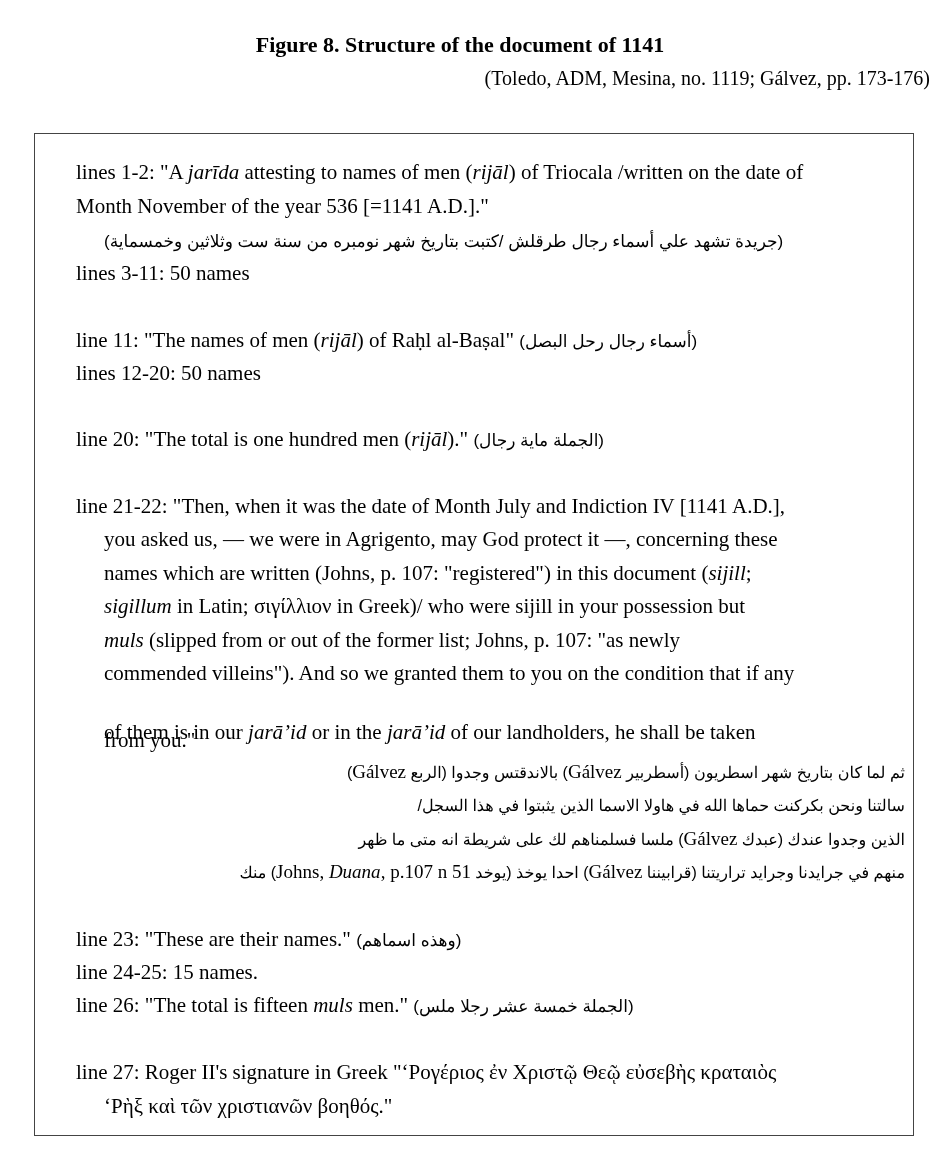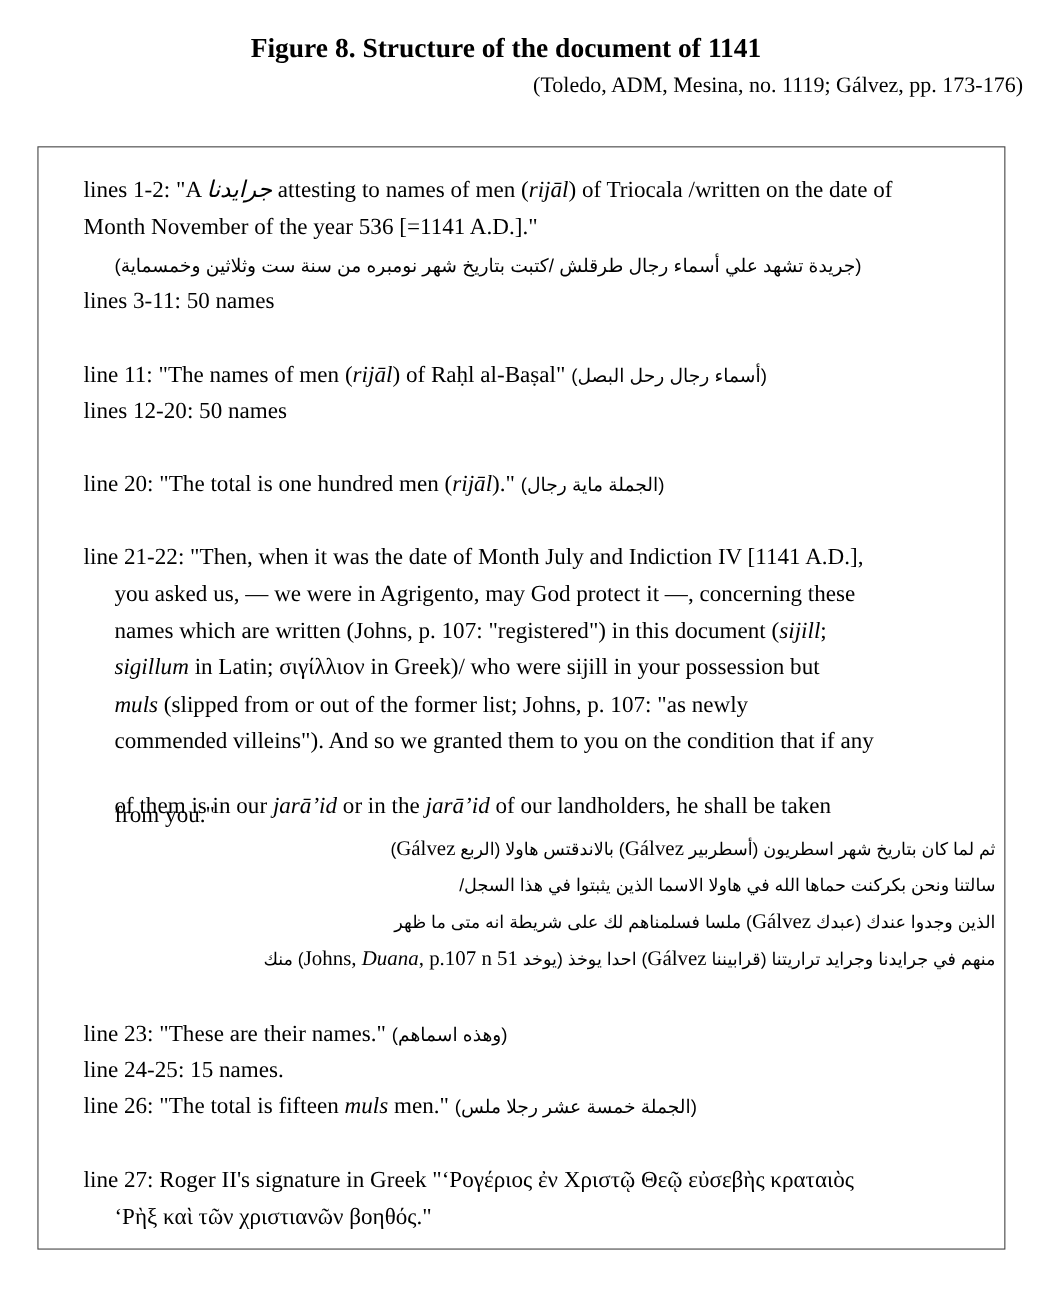--- a/index.html
+++ b/index.html
@@ -3,21 +3,21 @@
 <meta charset="utf-8">
 <style>
   html, body { margin: 0; padding: 0; background: #ffffff; }
   body {
     width: 950px; height: 1172px; position: relative; overflow: hidden;
     font-family: "Liberation Serif", "DejaVu Serif", serif;
     color: #000;
   }
   .title {
     position: absolute; left: 0; width: 920px; top: 32px;
-    text-align: center; font-weight: bold; font-size: 25px; line-height: 26px;
+    text-align: center; font-weight: bold; font-size: 22px; line-height: 26px;
   }
   .subtitle {
     position: absolute; left: 0; width: 930px; top: 65px;
     text-align: right; font-size: 20px; line-height: 26px;
   }
   .box {
     position: absolute; left: 34px; top: 133px; width: 880px; height: 1003px;
     border: 1.5px solid #444; box-sizing: border-box;
   }
   .ln {
@@ -38,21 +38,21 @@
 </style>
 </head>
 <body>
 
 <div class="title">Figure 8. Structure of the document of 1141</div>
 <div class="subtitle">(Toledo, ADM, Mesina, no. 1119; Gálvez, pp. 173-176)</div>
 
 <div class="box"></div>
 
 <div class="ln" style="top:159px">
-  <span>lines 1-2: "A </span><i>جرايدنا</i><span> attesting to names of men (</span><i>rijāl</i><span>) of Triocala /written on the date of</span>
+  <span>lines 1-2: "A </span><i>jarīda</i><span> attesting to names of men (</span><i>rijāl</i><span>) of Triocala /written on the date of</span>
 </div>
 <div class="ln" style="top:193px">Month November of the year 536 [=1141 A.D.]."</div>
 <div class="ln ind" style="top:227px">
   <span class="ar">(جريدة تشهد علي أسماء رجال طرقلش /كتبت بتاريخ شهر نومبره من سنة ست وثلاثين وخمسماية)</span>
 </div>
 <div class="ln" style="top:260px">
   <span>lines 3-11: </span><b>50 names</b>
 </div>
 
 <div class="ln" style="top:327px">
@@ -77,21 +77,21 @@
 <div class="ln ind" style="top:627px">
   <i>muls</i><span> (slipped from or out of the former list; Johns, p. 107: "as newly</span>
 </div>
 <div class="ln ind" style="top:660px">commended villeins"). And so we granted them to you on the condition that if any</div>
 <div class="ln ind" style="top:719px">
   <span>of them is in our </span><i>jarā’id</i><span> or in the </span><i>jarā’id</i><span> of our landholders, he shall be taken</span>
 </div>
 <div class="ln ind" style="top:727px">from you."</div>
 
 <div class="arln" style="top:759px; right:45px; direction:rtl;">
-  <span class="ar">ثم لما كان بتاريخ شهر اسطريون (أسطربير </span><span dir="ltr">Gálvez</span><span class="ar">) بالاندقتس هاولا (الربع </span><span dir="ltr">Gálvez</span><span class="ar">)</span>
+  <span class="ar">ثم لما كان بتاريخ شهر اسطريون (أسطربير </span><span dir="ltr">Gálvez</span><span class="ar">) بالاندقتس وجدوا (الربع </span><span dir="ltr">Gálvez</span><span class="ar">)</span>
 </div>
 <div class="arln" style="top:792px; right:45px; direction:rtl;">
   <span class="ar">سالتنا ونحن بكركنت حماها الله في هاولا الاسما الذين يثبتوا  في هذا السجل/</span>
 </div>
 <div class="arln" style="top:826px; right:45px; direction:rtl;">
   <span class="ar">الذين وجدوا عندك (عبدك </span><span dir="ltr">Gálvez</span><span class="ar">) ملسا فسلمناهم لك على شريطة انه متى ما ظهر</span>
 </div>
 <div class="arln" style="top:859px; right:45px; direction:rtl;margin-left:23px;">
   <span class="ar">منهم في جرايدنا وجرايد تراريتنا (قرابيننا </span><span dir="ltr">Gálvez</span><span class="ar">) احدا يوخذ (يوخد </span><span dir="ltr"><span>Johns, </span><i>Duana</i><span>, p.107 n 51</span></span><span class="ar">) منك</span>
 </div>

